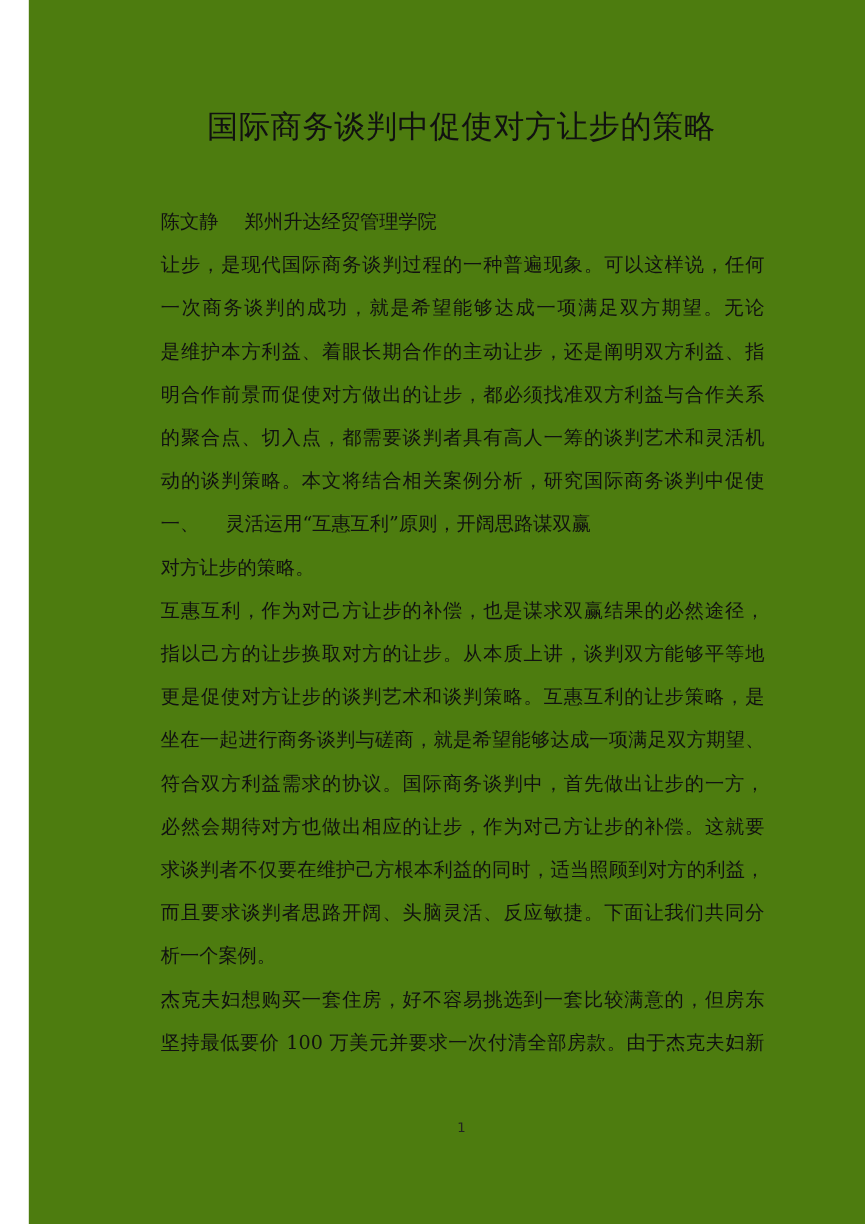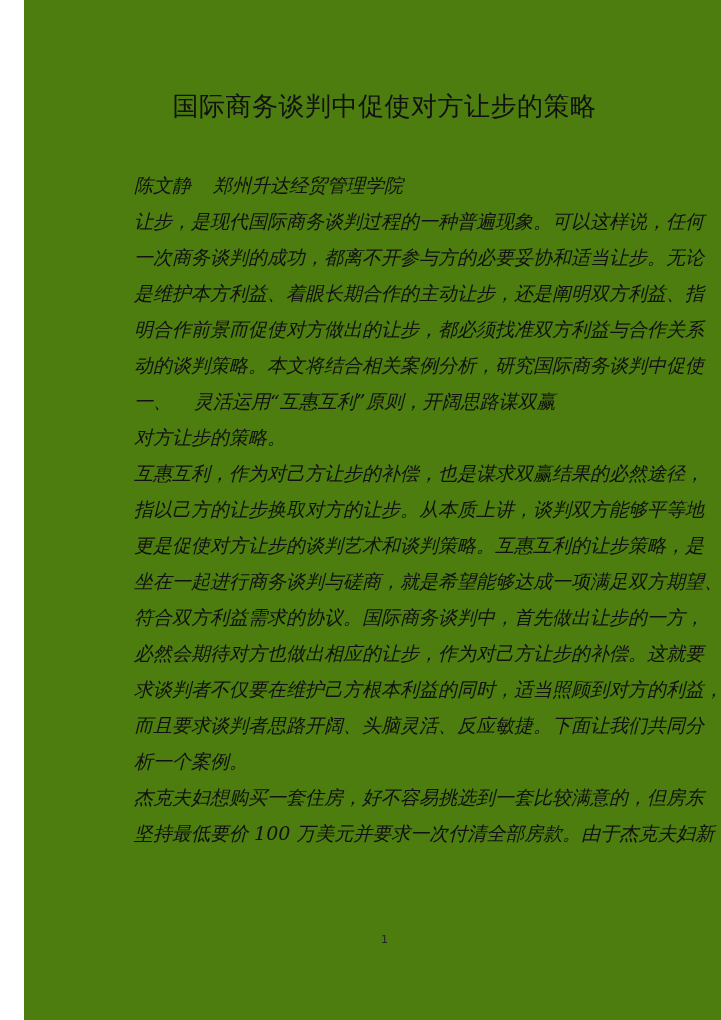--- a/index.html
+++ b/index.html
@@ -2,42 +2,43 @@
 <html><head>
   <meta charset="utf-8">
   <style>
     html, body { margin: 0; padding: 0; background: #ffffff; }
     body { width: 721px; height: 1020px; position: relative; overflow: hidden;
            font-family: "DejaVu Serif", "Liberation Serif", serif; color: #111; }
     .page { position: absolute; left: 0; top: 0; width: 721px; height: 1020px; background: #4d7c0f; margin-left: 24px; }
     .title { position: absolute; top: 86px; left: 0; width: 721px; text-align: center;
              font-size: 26px; line-height: 40px; letter-spacing: 0.5px; color: #111; }
     .body { position: absolute; left: 110px; top: 167px; width: 503px; }
-    .line { font-size: 19px; line-height: 36px; height: 36px; white-space: nowrap;
-            text-align: justify; text-align-last: justify; overflow: visible; font-style: italic; }
+    .line { font-size: 16px; line-height: 36px; height: 36px; white-space: nowrap;
+            text-align: justify; text-align-last: justify; overflow: visible; }
     .line.last { text-align-last: left; }
     .gap { display: inline-block; width: 22px; }
     .pagenum { position: absolute; top: 933px; left: 0; width: 721px; text-align: center;
                font-size: 11px; color: #222; font-family: "DejaVu Sans", sans-serif; }
   </style>
 </head>
 <body>
 
 <div class="page">
   <div class="title">国际商务谈判中促使对方让步的策略</div>
 
   <div class="body">
     <div class="line last">
       <span>陈文静</span><span class="gap"></span><span>郑州升达经贸管理学院</span>
     </div>
 
     <div class="line">让步，是现代国际商务谈判过程的一种普遍现象。可以这样说，任何</div>
-    <div class="line">一次商务谈判的成功，都离不开参与方的必要妥协和适当让步。无论</div>
+    <div class="line">一次商务谈判的成功，就是希望能够达成一项满足双方期望。无论</div>
     <div class="line">是维护本方利益、着眼长期合作的主动让步，还是阐明双方利益、指</div>
     <div class="line">明合作前景而促使对方做出的让步，都必须找准双方利益与合作关系</div>
+    <div class="line">的聚合点、切入点，都需要谈判者具有高人一筹的谈判艺术和灵活机</div>
     <div class="line">动的谈判策略。本文将结合相关案例分析，研究国际商务谈判中促使</div>
     <div class="line last">
       <span>一、</span><span class="gap"></span><span>灵活运用“互惠互利”原则，开阔思路谋双赢</span>
     </div>
 
     <div class="line last">对方让步的策略。</div>
 
     <div class="line">互惠互利，作为对己方让步的补偿，也是谋求双赢结果的必然途径，</div>
     <div class="line">指以己方的让步换取对方的让步。从本质上讲，谈判双方能够平等地</div>
     <div class="line">更是促使对方让步的谈判艺术和谈判策略。互惠互利的让步策略，是</div>

